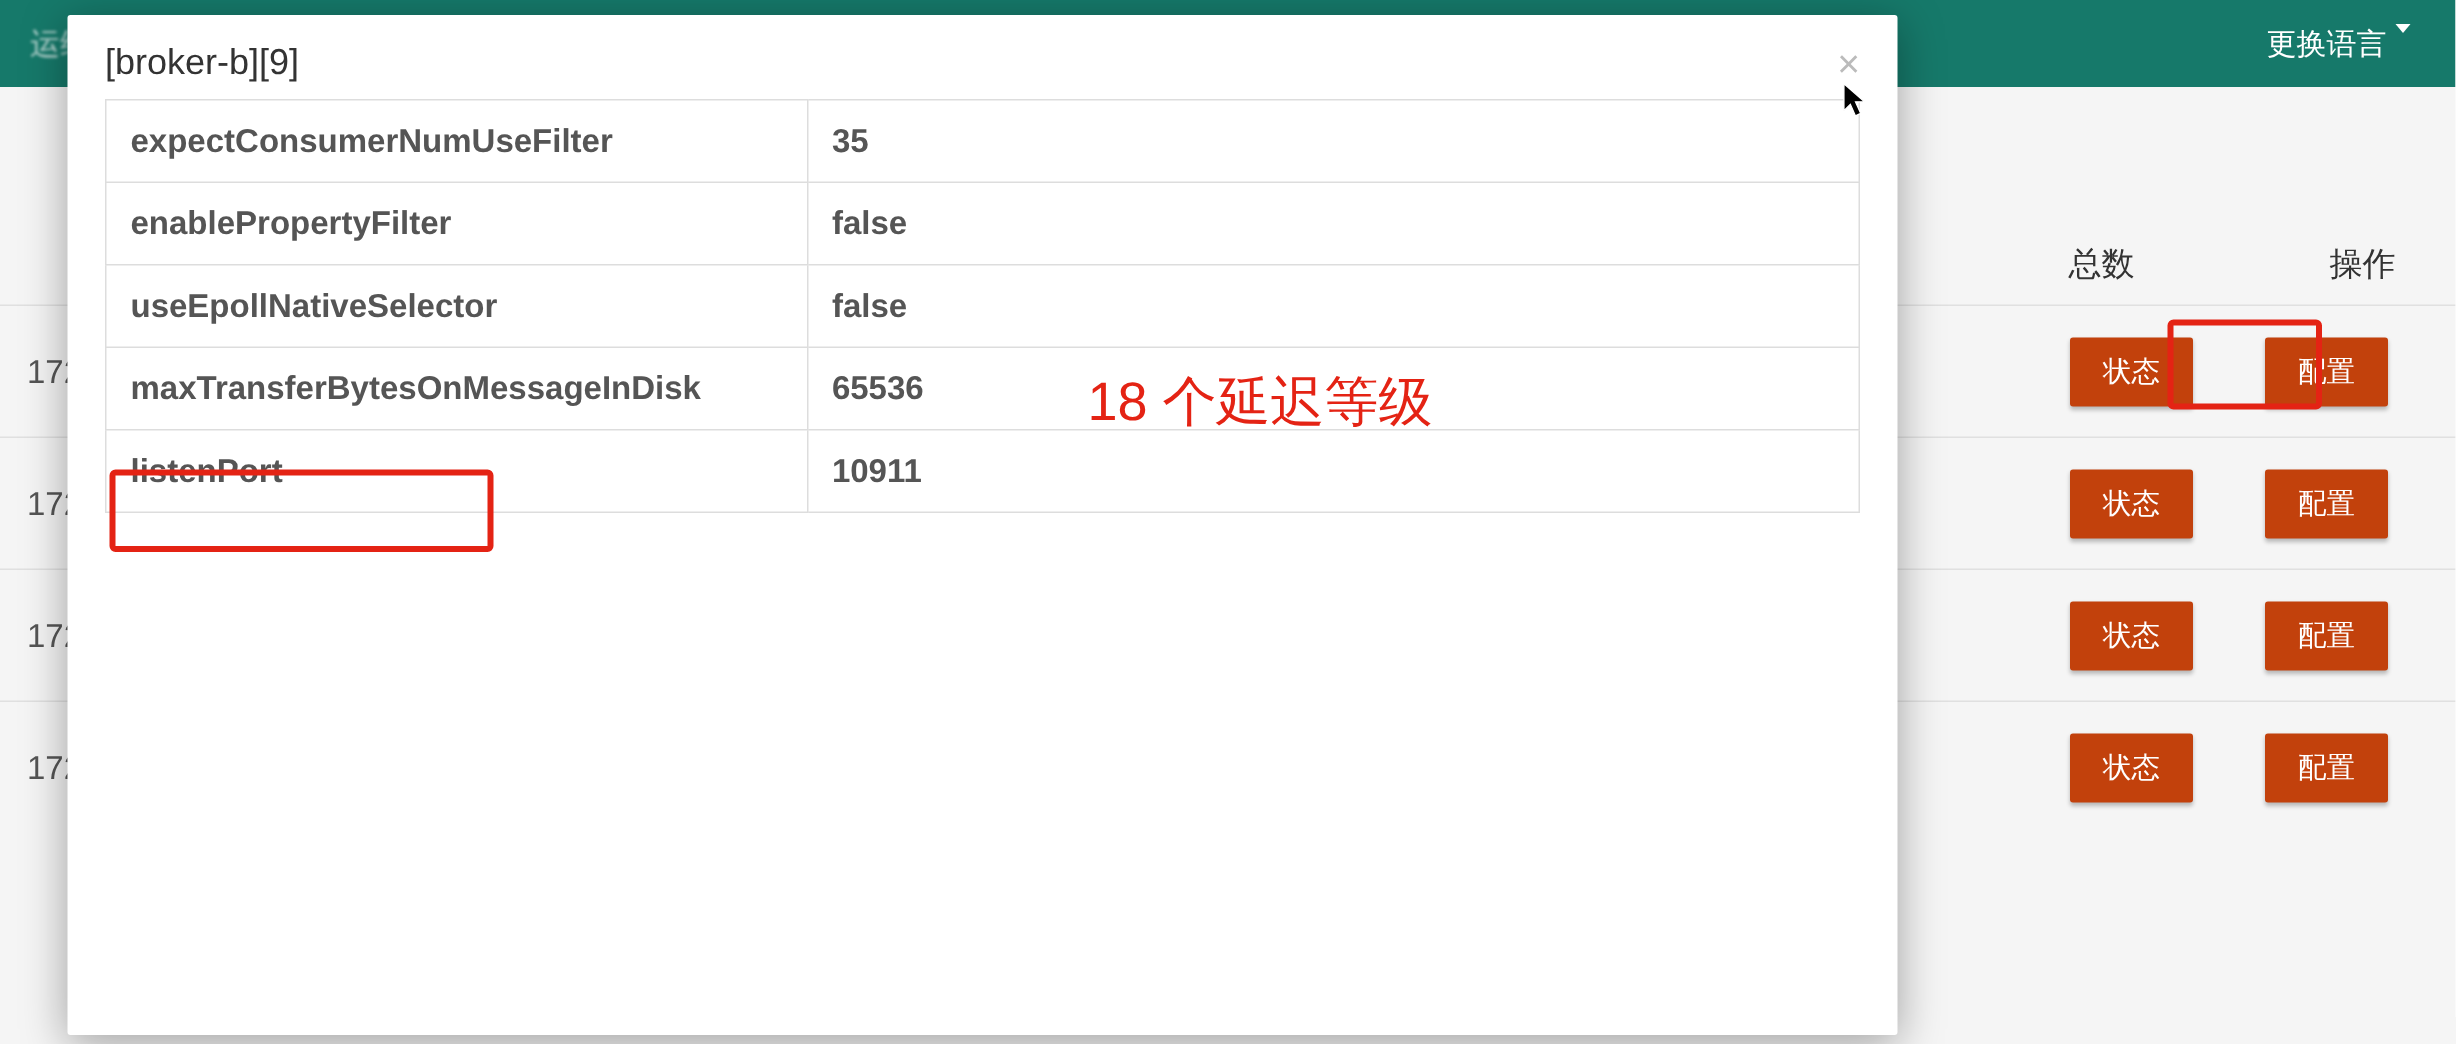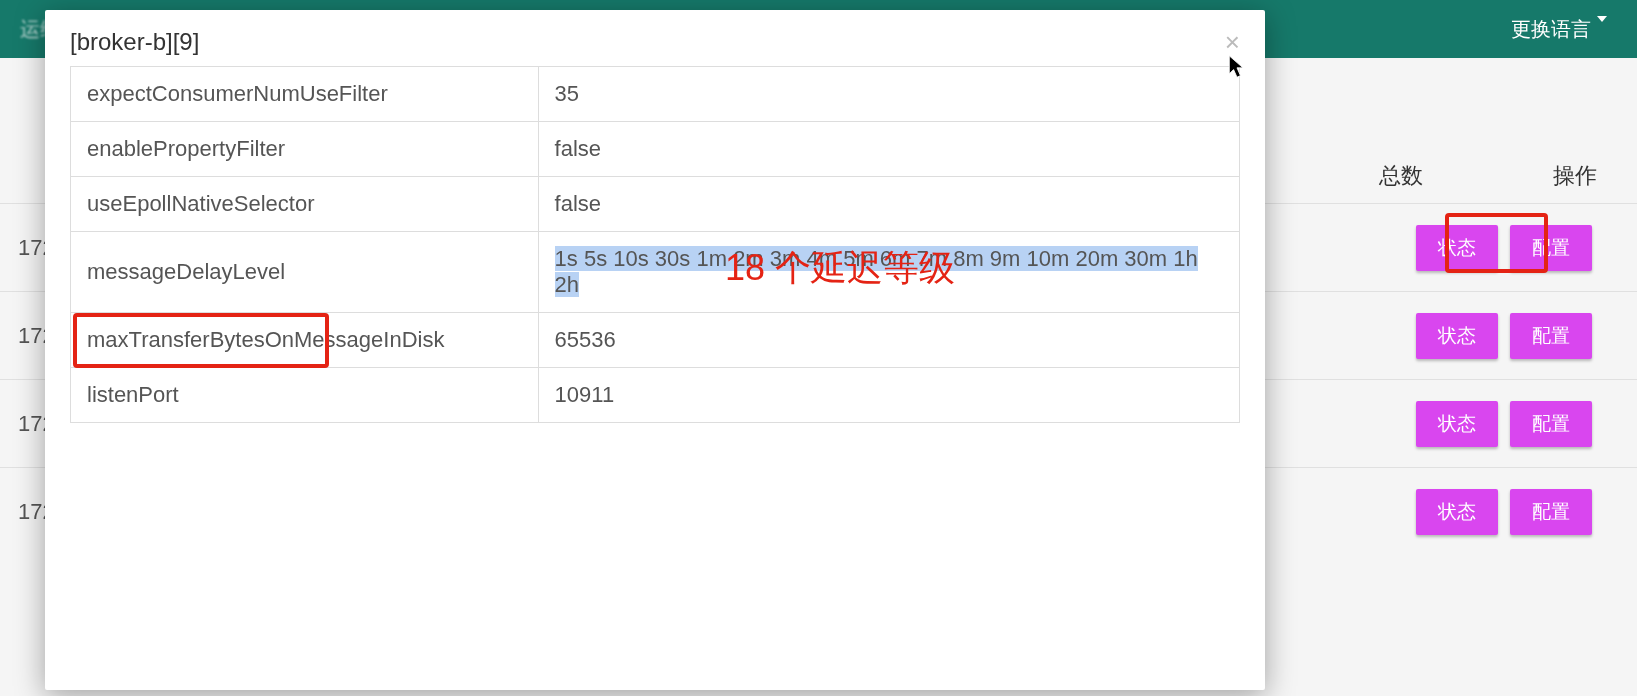--- a/index.html
+++ b/index.html
@@ -72,28 +72,29 @@
       align-items: center;
       padding-left: 18px;
       padding-right: 45px;
       font-size: 22px;
       color: #555;
     }
     .bg-row .ip { flex: 0 0 60px; }
     .bg-row .spacer { flex: 1; }
     .bg-row .btns { display: flex; gap: 12px; }
     .btn-teal {
-      background: #d946ef;
+      background: #c2410c;
       color: #fff;
       border: none;
       padding: 10px 22px;
       font-size: 19px;
       border-radius: 2px;
       cursor: pointer;
       box-shadow: 0 2px 3px rgba(0,0,0,0.25);
+      margin-left: 36px;
     }
     .highlight-box-config {
       position: absolute;
       border: 4px solid #e42314;
       border-radius: 4px;
       pointer-events: none;
     }
 
     .modal {
       position: absolute;
@@ -118,20 +119,21 @@
     .modal-close {
       font-size: 26px;
       color: #bbb;
       cursor: pointer;
       line-height: 1;
     }
     .modal-table {
       width: calc(100% - 50px);
       margin: 0 25px;
       border-collapse: collapse;
+      font-weight: bold;
     }
     .modal-table td {
       border: 1px solid #ddd;
       padding: 14px 16px;
       vertical-align: middle;
       font-size: 22px;
       color: #555;
     }
     .modal-table tr td:first-child { width: 40%; }
     .text-selected {
@@ -231,24 +233,20 @@
       </tr>
       <tr>
         <td>enablePropertyFilter</td>
         <td>false</td>
       </tr>
       <tr>
         <td>useEpollNativeSelector</td>
         <td>false</td>
       </tr>
       <tr>
-        <td>messageDelayLevel</td>
-        <td><span class="text-selected">1s 5s 10s 30s 1m 2m 3m 4m 5m 6m 7m 8m 9m 10m 20m 30m 1h 2h</span></td>
-      </tr>
-      <tr>
         <td>maxTransferBytesOnMessageInDisk</td>
         <td>65536</td>
       </tr>
       <tr>
         <td>listenPort</td>
         <td>10911</td>
       </tr>
     </tbody>
   </table>
 </div>

